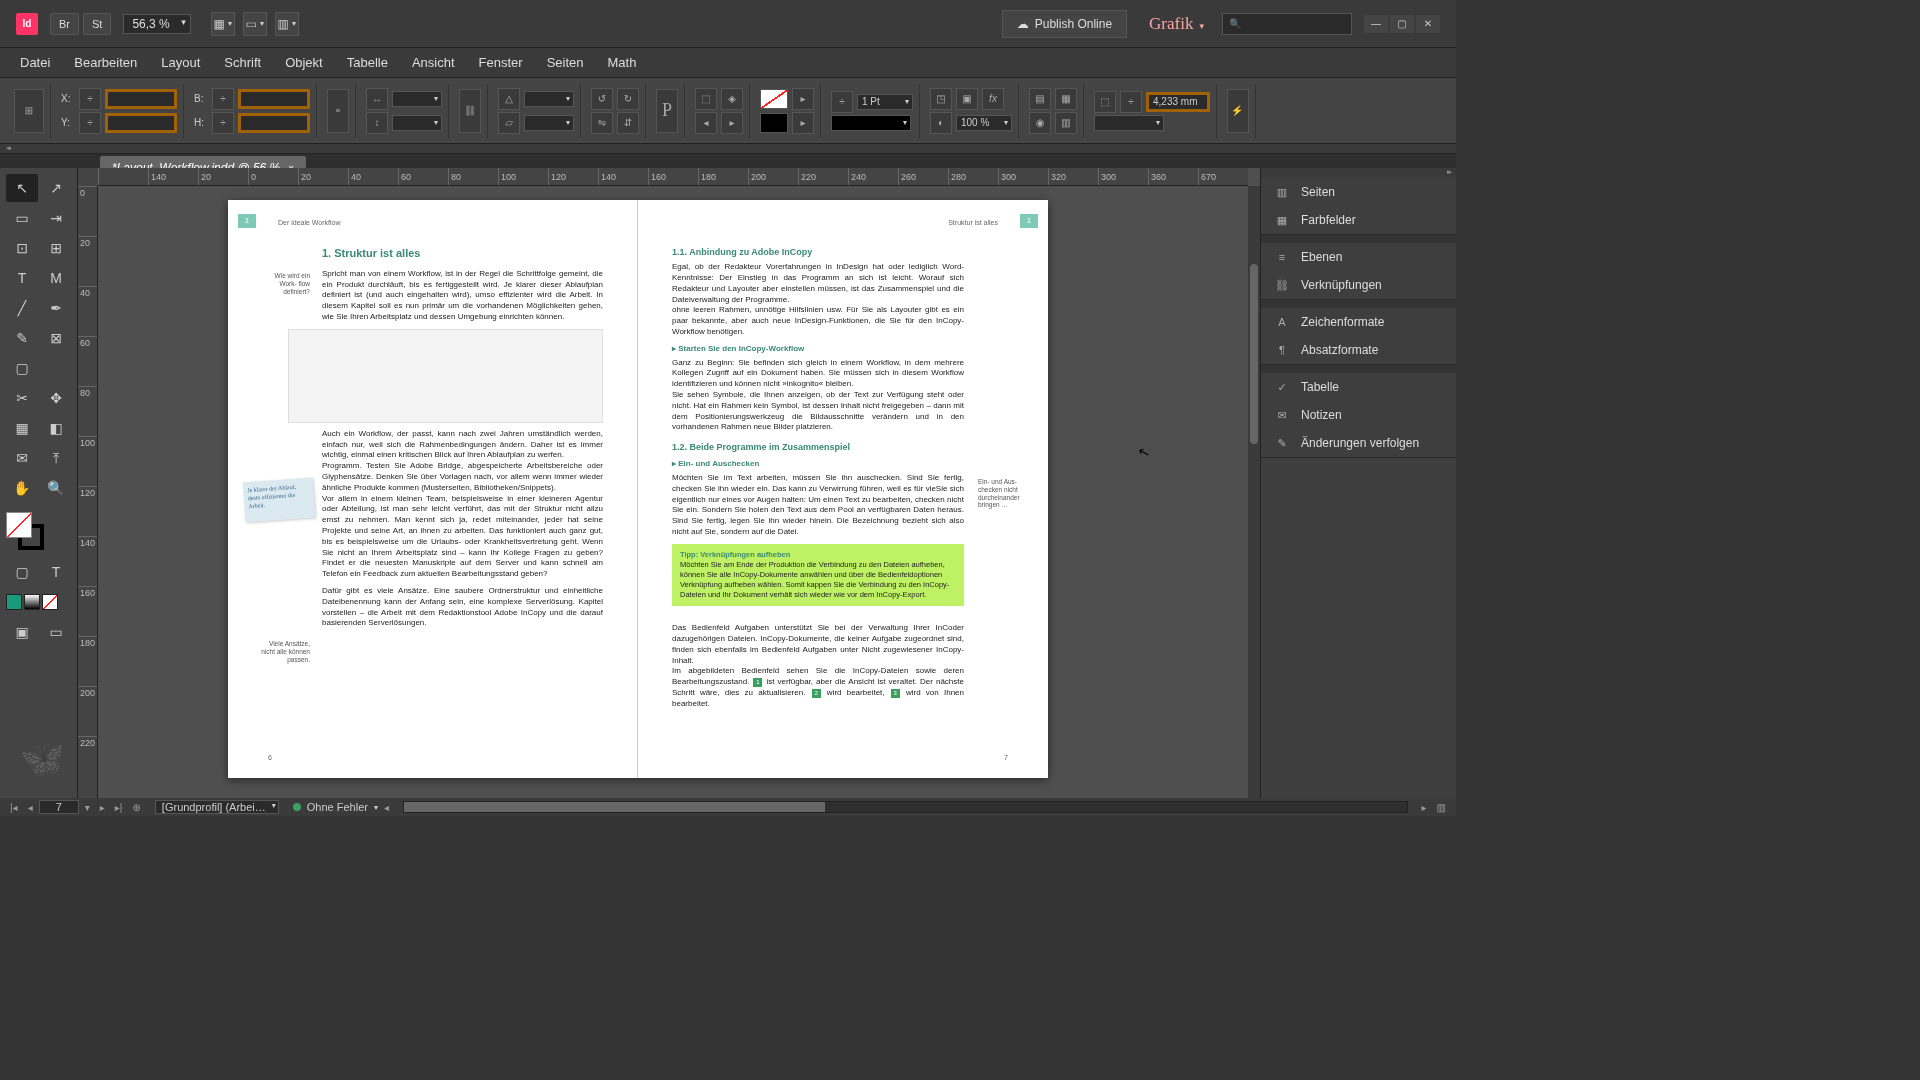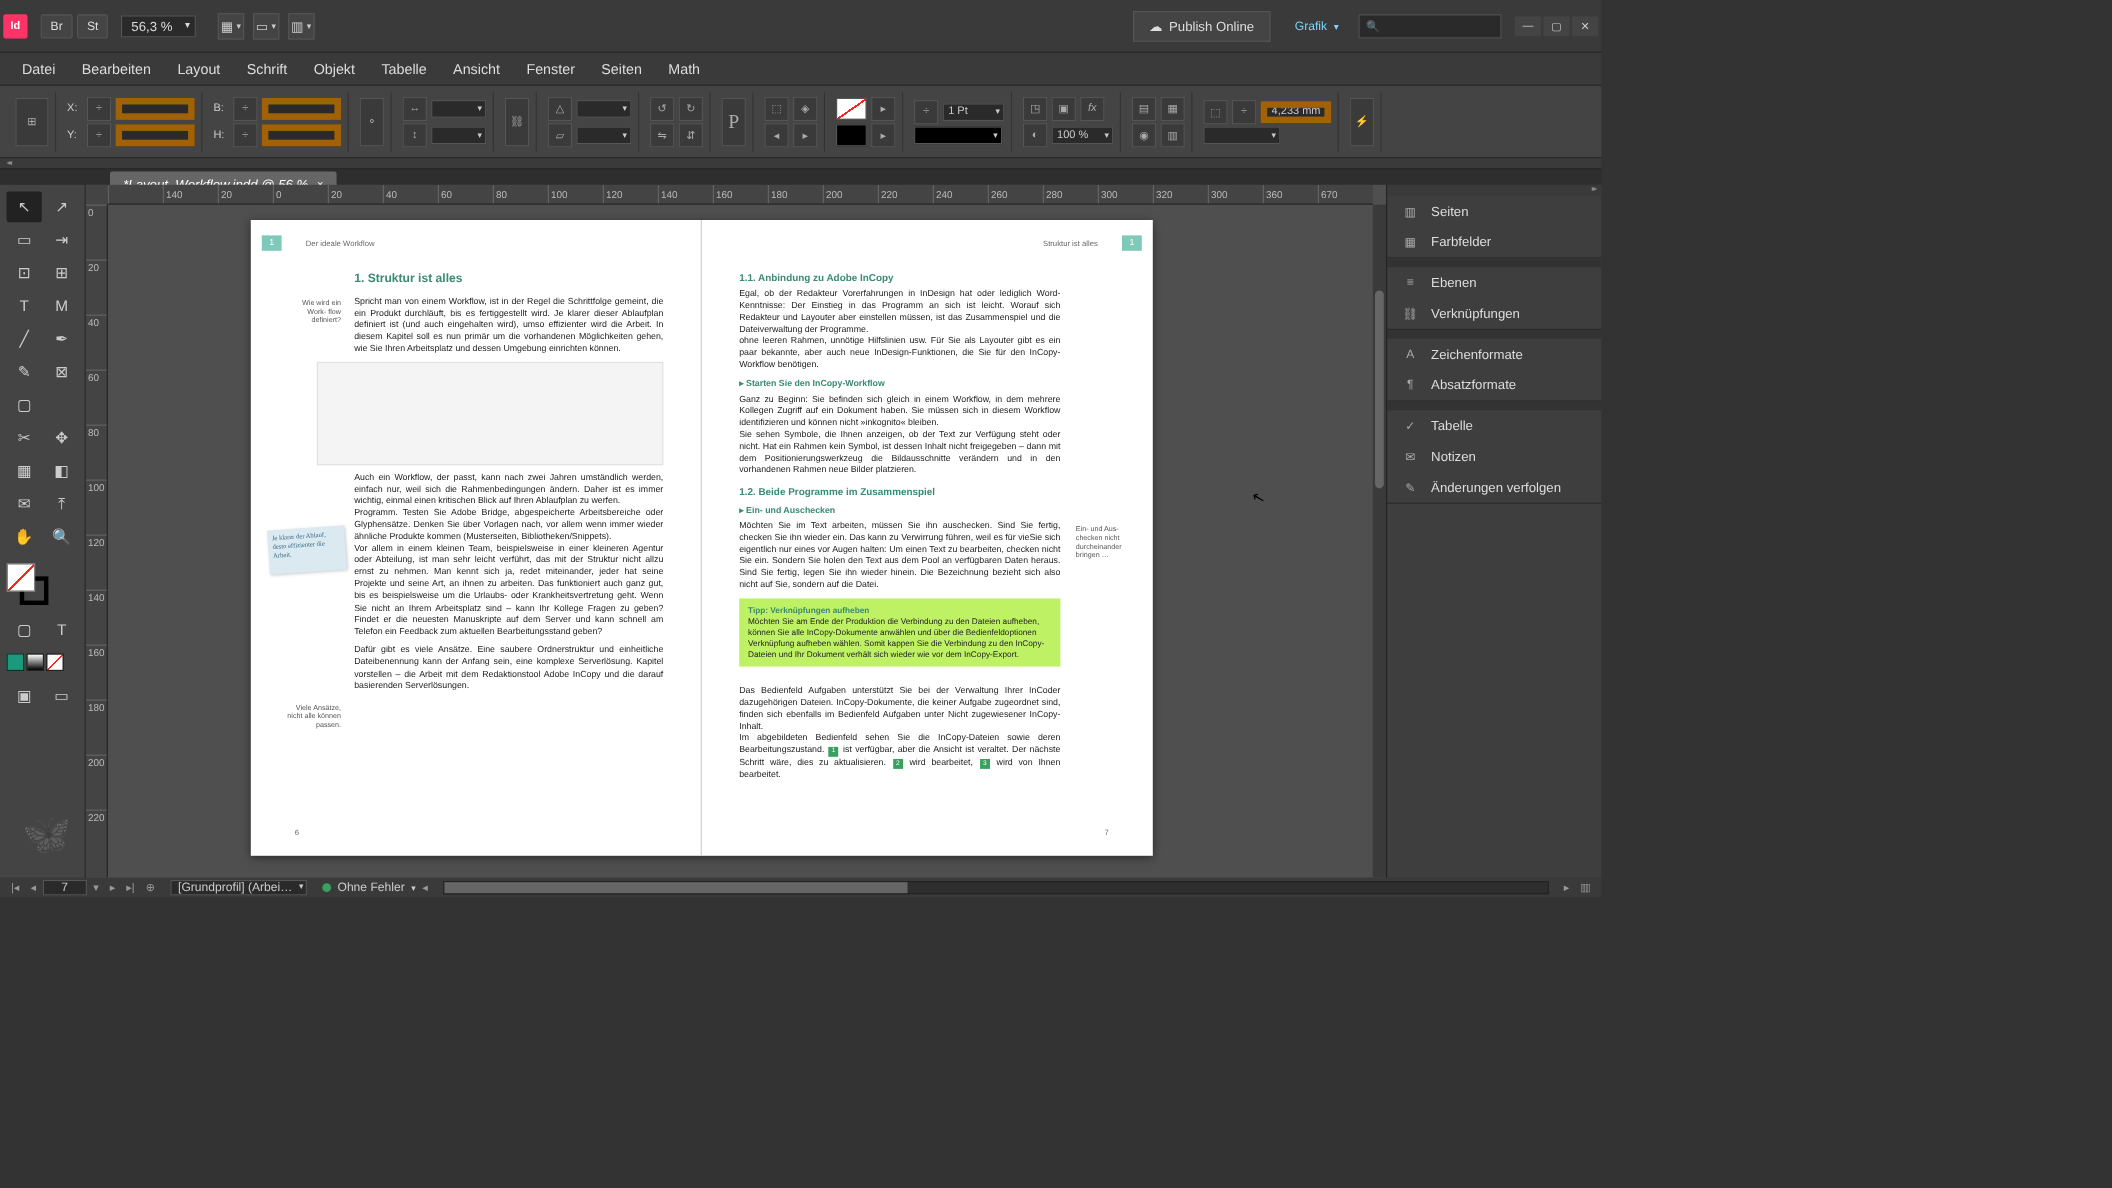--- a/index.html
+++ b/index.html
@@ -1,45 +1,45 @@
 <!DOCTYPE html>
 <html><head>
 <meta charset="utf-8">
 <style>
 * { margin: 0; padding: 0; box-sizing: border-box; font-family: 'Segoe UI', Tahoma, sans-serif; }
 body { background: #333333; color: #ccc; overflow: hidden; width: 1456px; height: 816px; position: relative; }
 
 
-.app-bar { height: 48px; background: #3a3a3a; display: flex; align-items: center; padding: 0 3px; border-bottom: 1px solid #222; }
+.app-bar { height: 48px; background: #3a3a3a; display: flex; align-items: center; padding: 0 16px; border-bottom: 1px solid #222; }
 .app-icon { width: 22px; height: 22px; background: #ff3366; color: #fff; display: flex; align-items: center; justify-content: center; font-size: 10px; font-weight: bold; border-radius: 2px; margin-right: 12px; }
 .app-bar-btn { padding: 4px 8px; margin-right: 4px; font-size: 11px; color: #ddd; cursor: pointer; border: 1px solid #555; background: #444; border-radius: 2px; }
 .zoom-display { padding: 2px 20px 2px 8px; background: #2a2a2a; border: 1px solid #555; font-size: 12px; color: #ddd; position: relative; margin-left: 8px; }
 .zoom-display::after { content: '▾'; position: absolute; right: 4px; font-size: 9px; }
 .app-bar-mid { display: flex; gap: 8px; margin-left: 20px; }
 .app-bar-mid-icon { width: 24px; height: 24px; background: #444; border: 1px solid #555; display: flex; align-items: center; justify-content: center; font-size: 12px; position: relative; }
 .app-bar-mid-icon::after { content: '▾'; font-size: 8px; margin-left: 3px; }
 .app-bar-spacer { flex: 1; }
 .publish-btn { padding: 6px 14px; background: #444; border: 1px solid #555; color: #ddd; font-size: 12px; display: flex; align-items: center; gap: 6px; }
-.workspace-label { padding: 4px 10px; font-size: 11px; color: #7dd3fc; margin-left: 12px; position: relative; }
+.workspace-label { padding: 4px 10px; font-size: 17px; color: #fca5a5; margin-left: 12px; position: relative; font-family: Liberation Serif, serif; }
 .workspace-label::after { content: '▾'; font-size: 9px; margin-left: 6px; }
 .search-bar { width: 130px; height: 22px; background: #2a2a2a; border: 1px solid #555; margin-left: 8px; padding: 0 6px; display: flex; align-items: center; }
 .search-bar::before { content: '🔍'; font-size: 10px; opacity: 0.5; }
 .window-controls { display: flex; margin-left: 12px; gap: 2px; }
 .window-controls div { width: 24px; height: 18px; background: #444; display: flex; align-items: center; justify-content: center; font-size: 10px; }
 
 
 .menu-bar { height: 30px; background: #3a3a3a; display: flex; align-items: center; padding: 0 10px; gap: 4px; border-bottom: 1px solid #222; }
 .menu-item { padding: 4px 10px; font-size: 13px; color: #ddd; }
 
 
 .control-strip { height: 66px; background: #444444; display: flex; align-items: center; padding: 0 8px; border-bottom: 1px solid #222; gap: 4px; }
 .ctrl-group { display: flex; flex-direction: column; gap: 2px; padding: 0 6px; border-right: 1px solid #333; height: 54px; justify-content: center; }
 .ctrl-row { display: flex; align-items: center; gap: 4px; }
 .ctrl-label { font-size: 10px; color: #ccc; width: 14px; }
-.ctrl-input { width: 72px; height: 20px; background: #2a2a2a; border: 6px solid #a16207; font-size: 10px; color: #ccc; padding: 0 4px; }
+.ctrl-input { width: 72px; height: 20px; background: #2a2a2a; border: 3px solid #a16207; font-size: 10px; color: #ccc; padding: 0 4px; }
 .ctrl-icon { width: 22px; height: 22px; background: #3a3a3a; border: 1px solid #555; display: flex; align-items: center; justify-content: center; font-size: 10px; color: #aaa; }
 .ctrl-dropdown { width: 50px; height: 16px; background: #2a2a2a; border: 1px solid #555; display: flex; align-items: center; padding: 0 4px; font-size: 10px; position: relative; }
 .ctrl-dropdown::after { content: '▾'; position: absolute; right: 3px; font-size: 8px; }
 .ctrl-swatch { width: 28px; height: 20px; border: 1px solid #555; }
 .redslash { background: linear-gradient(to bottom right, #fff 48%, #f22 48%, #f22 54%, #fff 54%); }
 .blackswatch { background: #000; }
 
 
 .tab-collapse { height: 10px; background: #3a3a3a; border-bottom: 1px solid #222; position: relative; }
 .tab-collapse::before { content: '◂◂'; position: absolute; left: 6px; font-size: 7px; color: #888; letter-spacing: -2px; }

